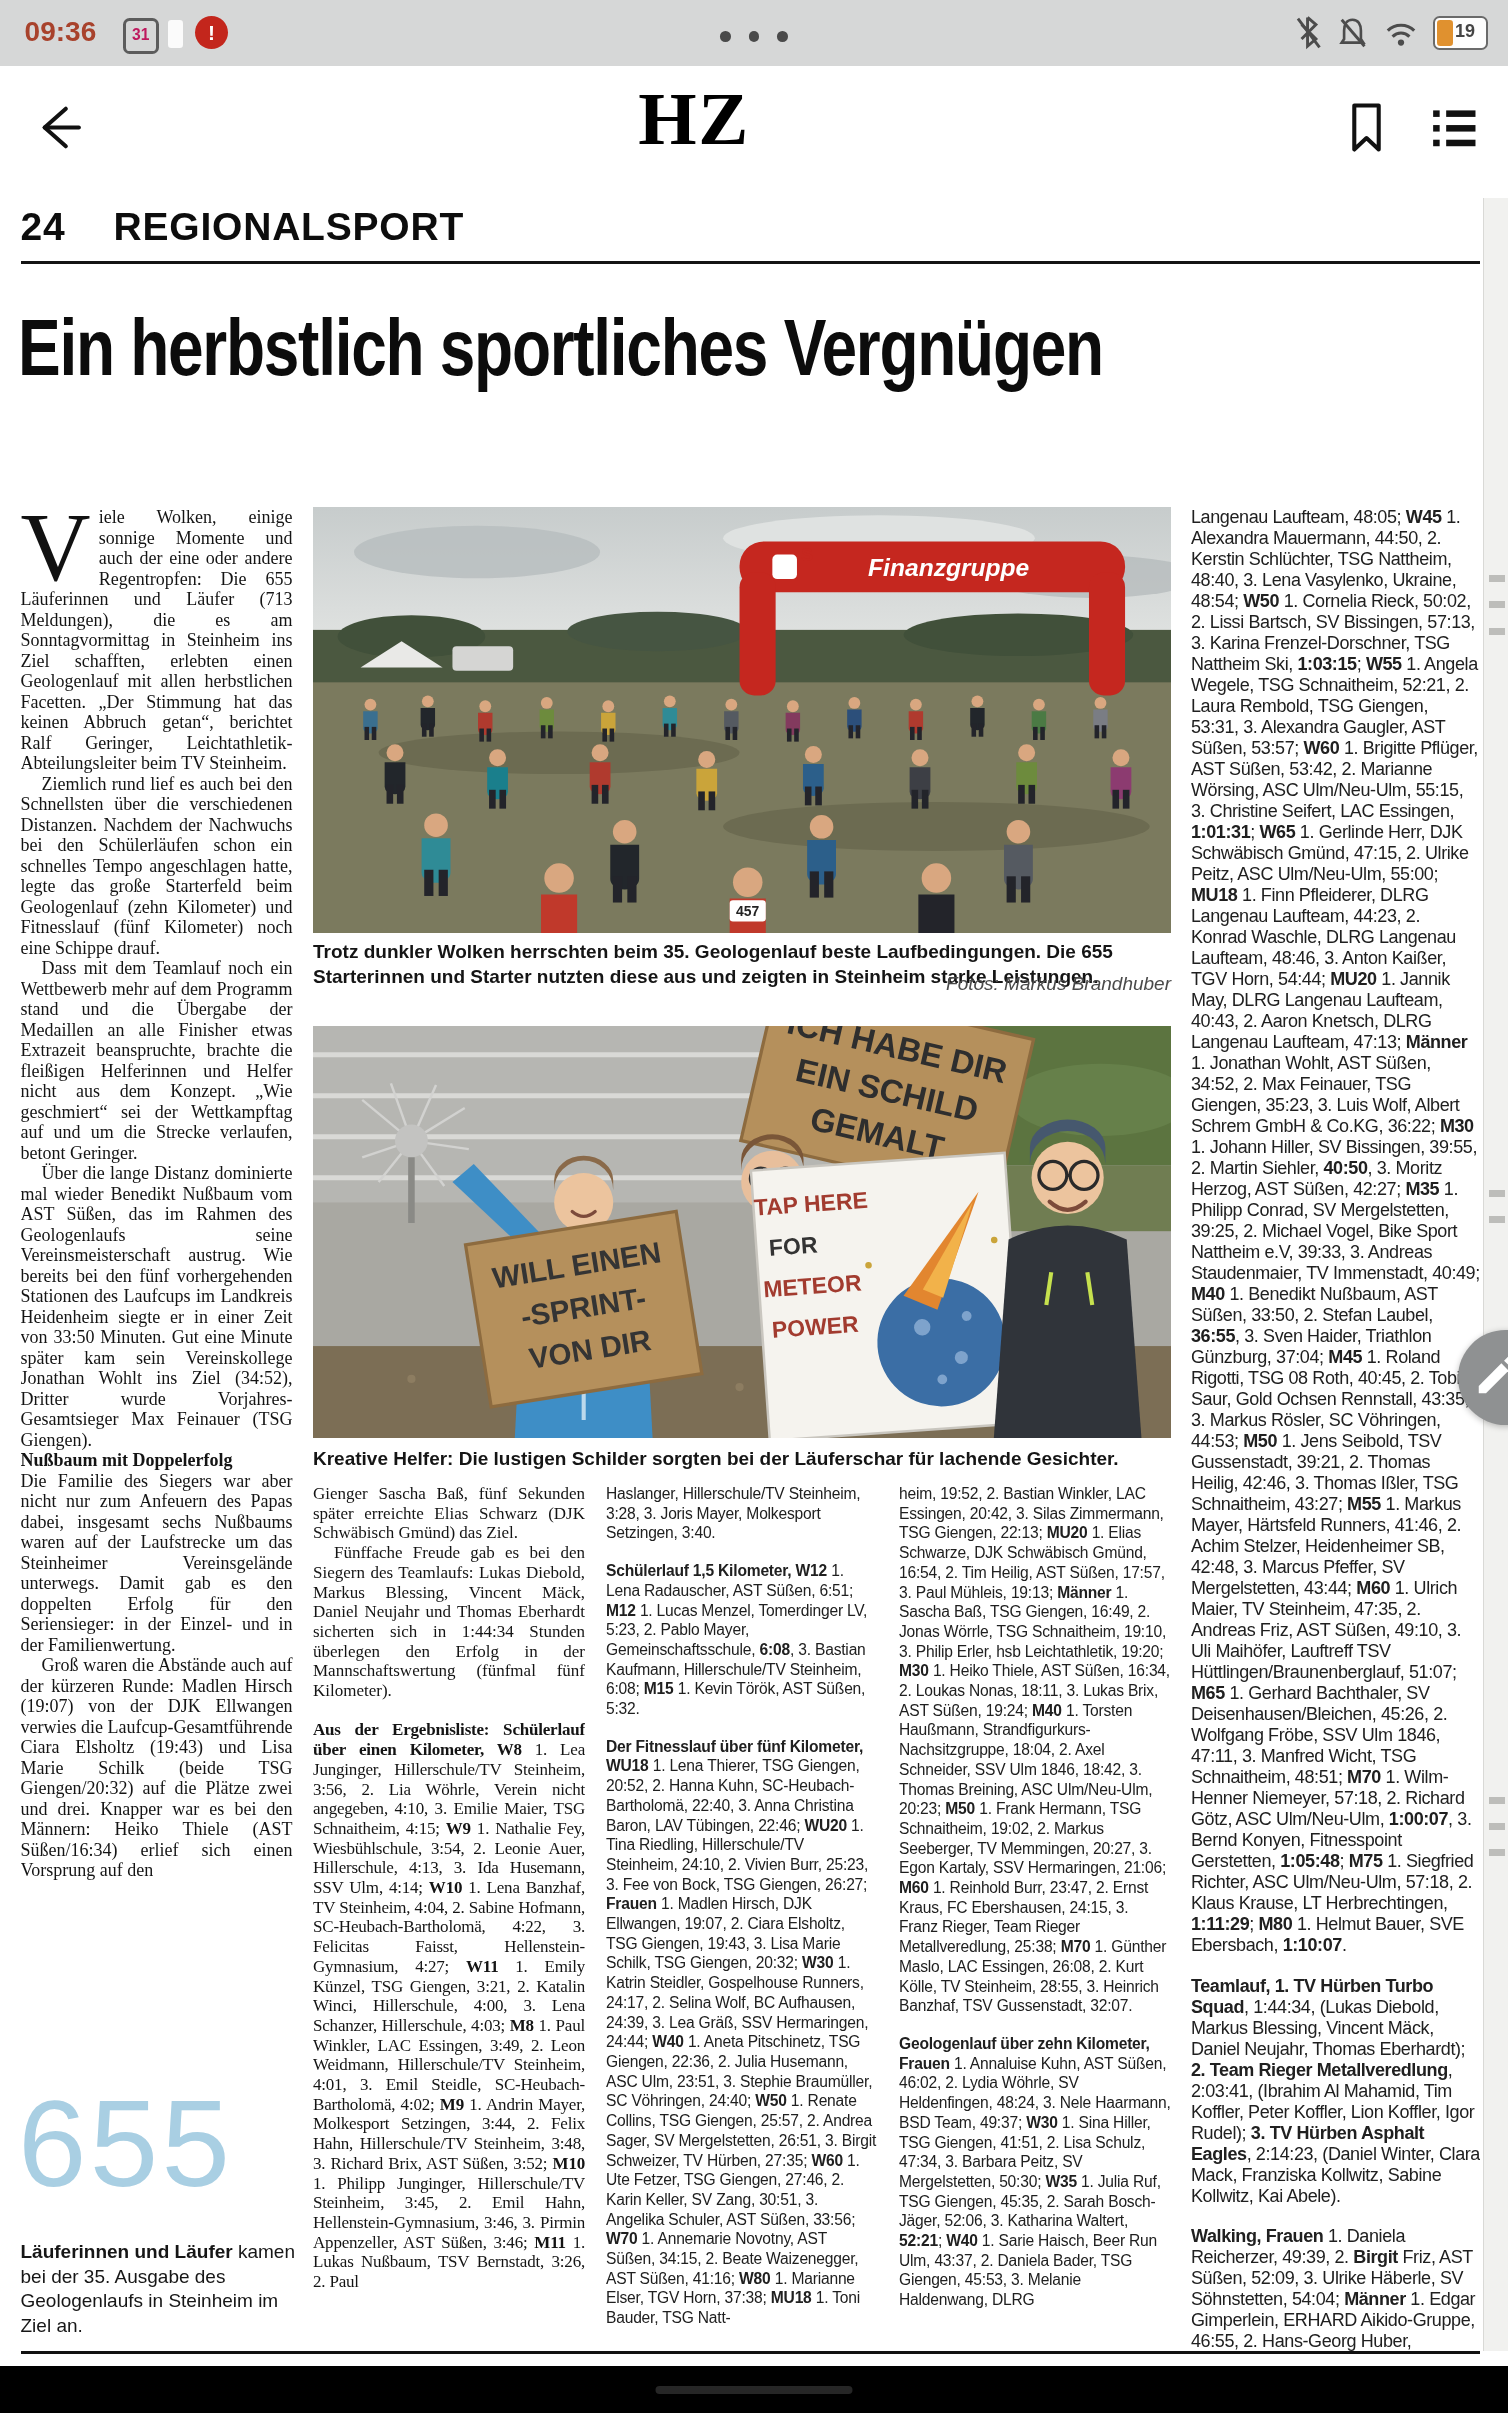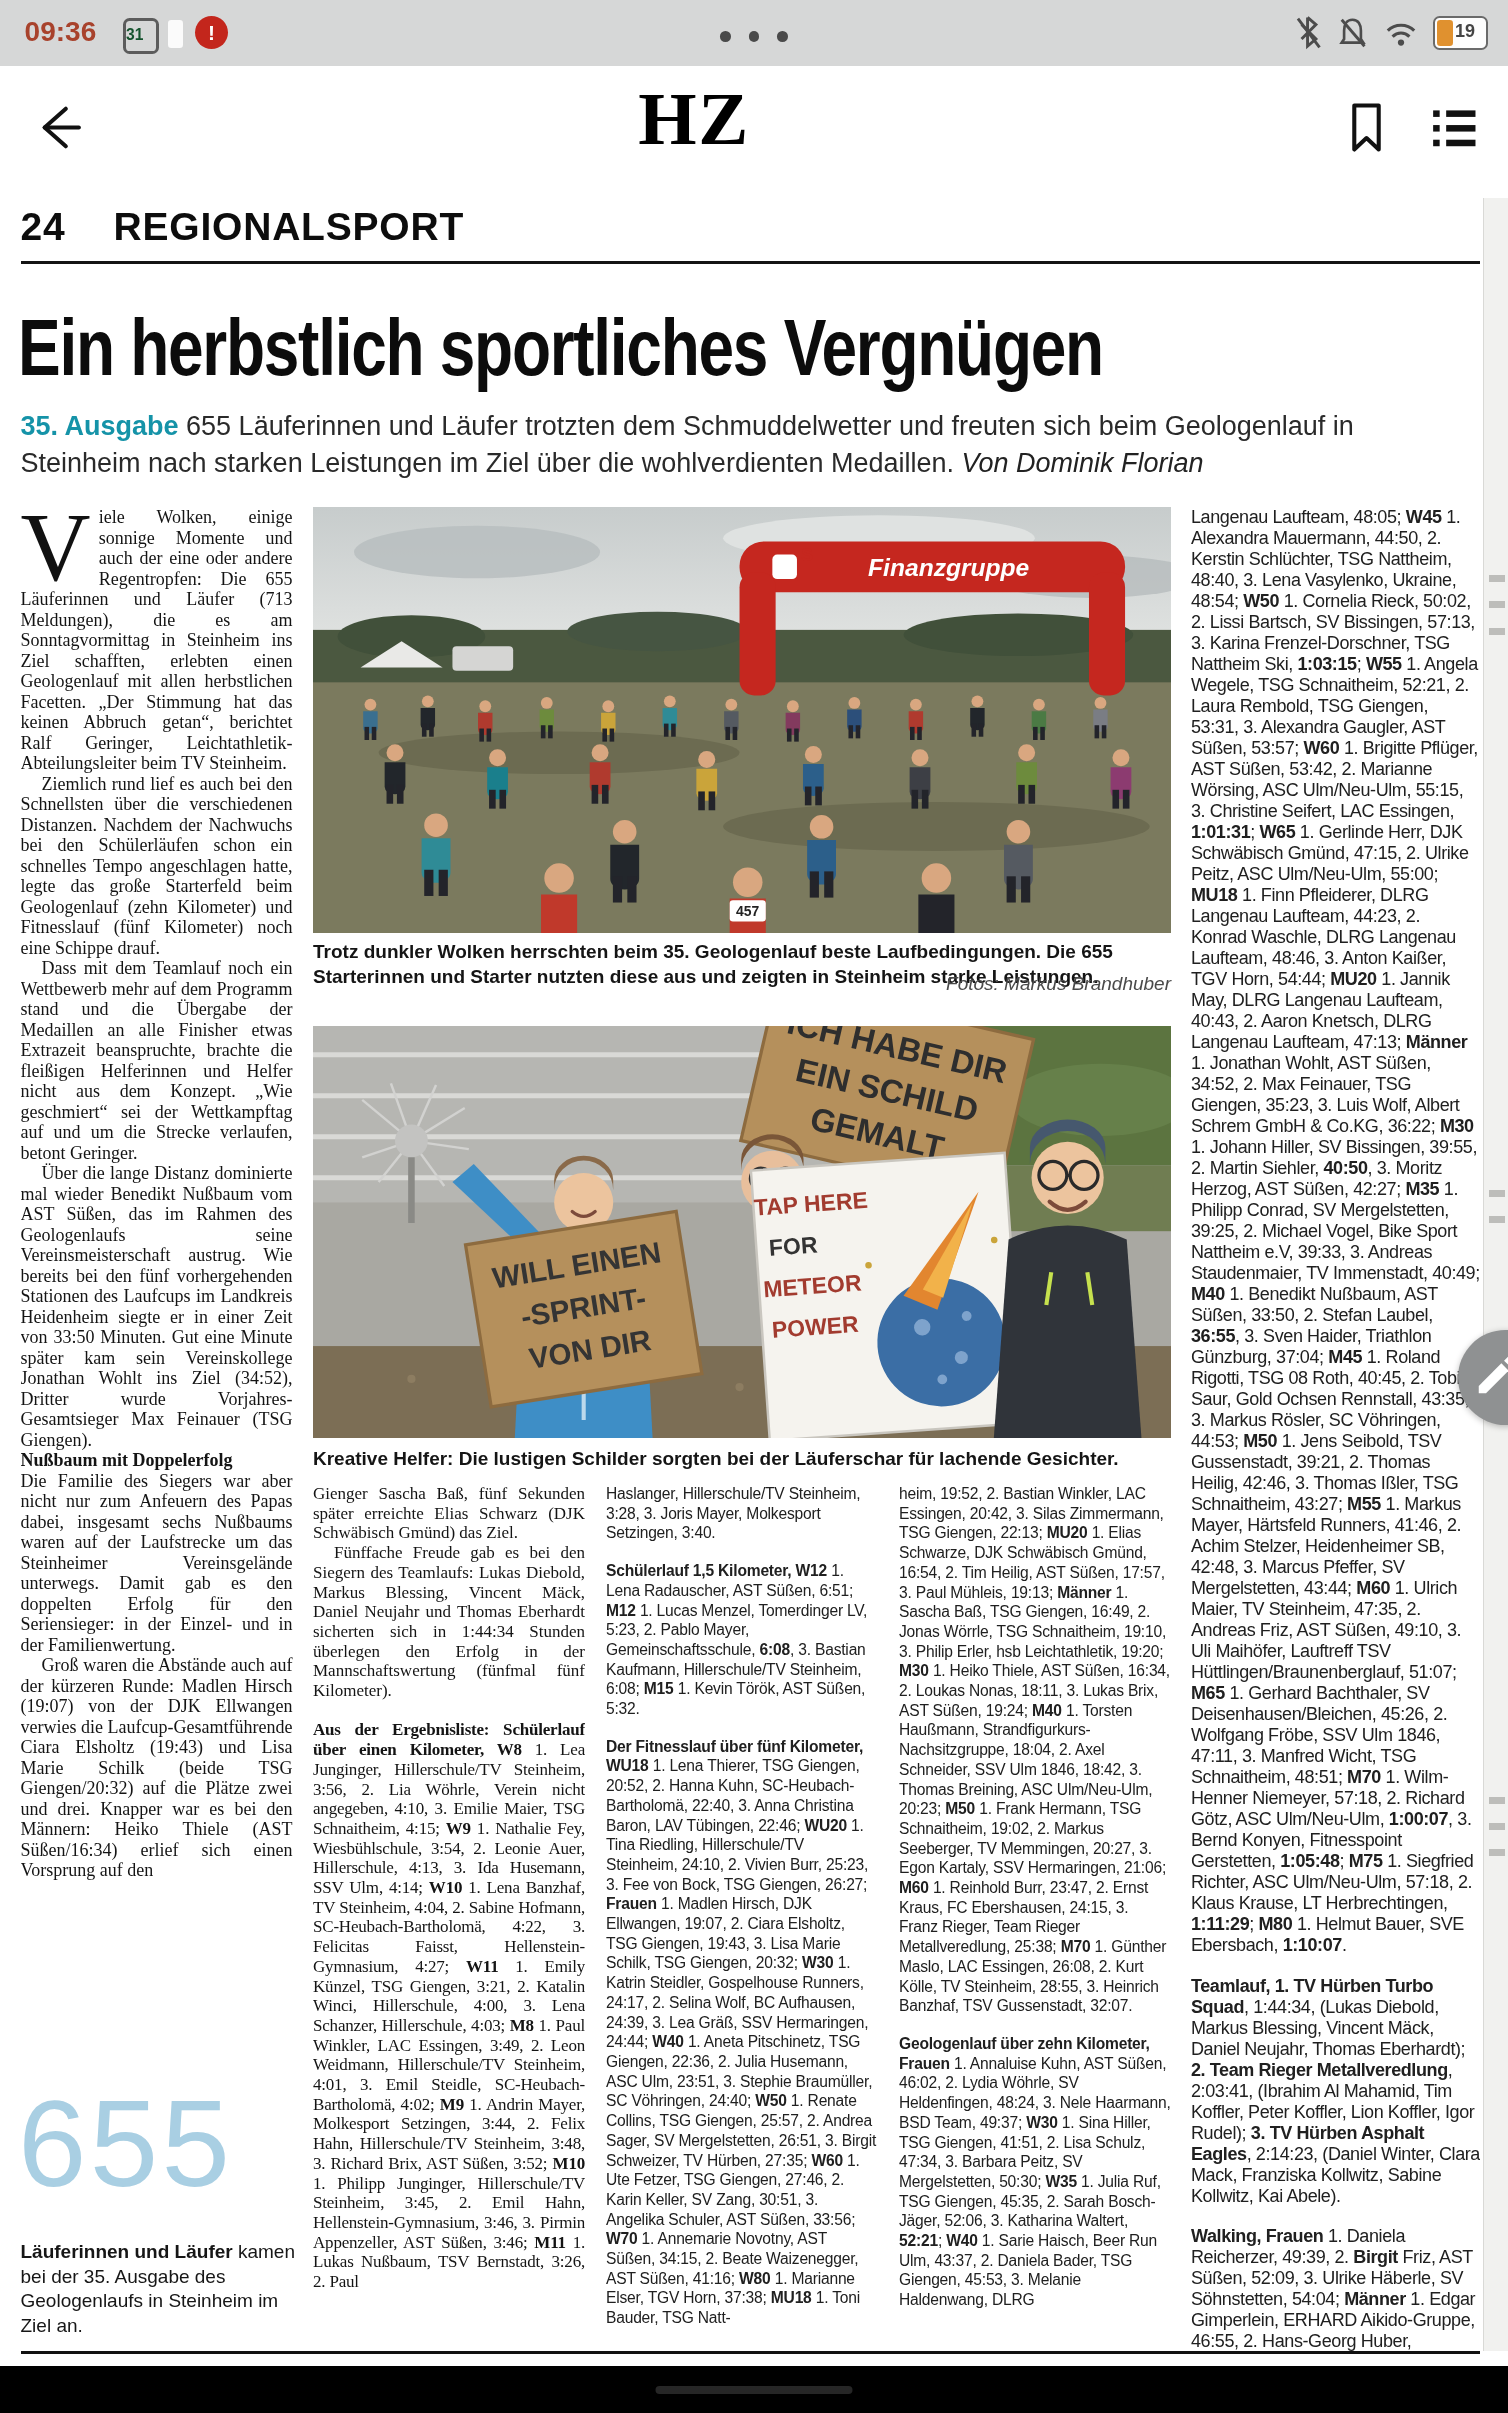--- a/index.html
+++ b/index.html
@@ -2,21 +2,21 @@
 <html lang="de" style="font-size:13px"><head>
 <meta charset="utf-8">
 <style>
   html,body{margin:0;padding:0;background:#fff;}
   .page{position:relative;width:1508px;height:2413px;background:#fff;overflow:hidden;
         font-family:"Liberation Sans",sans-serif;color:#1b1b1b;}
   
   .statusbar{position:absolute;left:0;top:0;width:1508px;height:66px;background:#d6d7d7;}
   .sb-time{position:absolute;left:24.6px;top:16.4px;font-size:28px;font-weight:700;color:#a8422c;}
   .sb-cal{position:absolute;left:123px;top:18px;width:29.5px;height:29.5px;border:3.3px solid #5c5c5c;border-radius:6.6px;
-          font-size:15.6px;font-weight:700;color:#14532d;line-height:28px;}
+          font-size:15.6px;font-weight:700;color:#be185d;text-align:center;line-height:28px;}
   .sb-batt-small{position:absolute;left:168px;top:19.7px;width:14.8px;height:28px;background:#fbfbfb;border-radius:3.3px;}
   .sb-alert{position:absolute;left:195px;top:16.4px;width:33px;height:33px;border-radius:50%;background:#c3261c;
             color:#fff;font-weight:700;font-size:21px;text-align:center;line-height:33px;}
   .sb-dots{position:absolute;left:50%;top:31px;transform:translateX(-50%);display:flex;gap:18px;}
   .sb-dots i{width:10.7px;height:10.7px;border-radius:50%;background:#4a4a4a;display:block;}
   .sb-right{position:absolute;right:19.7px;top:14.8px;display:flex;align-items:center;gap:13px;}
   .sb-batt{position:relative;width:51px;height:29.5px;border:2.5px solid #6a6a6a;border-radius:6.6px;background:#fdfdfd;}
   .sb-batt .fill{position:absolute;left:1.6px;top:1.6px;bottom:1.6px;width:16.4px;background:#e0912f;border-radius:3.3px;}
   .sb-batt .pct{position:absolute;left:19.7px;top:2.5px;font-size:18px;font-weight:700;color:#444;}
   
@@ -121,23 +121,20 @@
     </svg>
   </div>
 
   <div class="kicker">
     <span class="num">24</span><span>REGIONALSPORT</span>
   </div>
   <div class="rule-top"></div>
 
   <div class="headline">Ein herbstlich sportliches Vergnügen</div>
 
-  <div class="standfirst">
-    <span class="tag">35. Ausgabe</span><span> 655 Läuferinnen und Läufer trotzten dem Schmuddelwetter und freuten sich beim Geologenlauf in Steinheim nach starken Leistungen im Ziel über die wohlverdienten Medaillen. </span><span class="byline">Von Dominik Florian</span>
-  </div>
 
   <div class="col serif c1" style="left:20.5px;top:507px;width:272px;height:1600px;">
     <p><span class="dropcap">V</span><span>iele Wolken, einige sonnige Momente und auch der eine oder andere Regentropfen: Die 655 Läuferinnen und Läufer (713 Meldungen), die es am Sonntagvormittag in Steinheim ins Ziel schafften, erlebten einen Geologenlauf mit allen herbstlichen Facetten. „Der Stimmung hat das keinen Abbruch getan“, berichtet Ralf Geringer, Leichtathletik-Abteilungsleiter beim TV Steinheim.</span></p>
     <p class="ind">Ziemlich rund lief es auch bei den Schnellsten über die verschiedenen Distanzen. Nachdem der Nachwuchs bei den Schülerläufen schon ein schnelles Tempo angeschlagen hatte, legte das große Starterfeld beim Geologenlauf (zehn Kilometer) und Fitnesslauf (fünf Kilometer) noch eine Schippe drauf.</p>
     <p class="ind">Dass mit dem Teamlauf noch ein Wettbewerb mehr auf dem Programm stand und die Übergabe der Medaillen an alle Finisher etwas Extrazeit beanspruchte, brachte die fleißigen Helferinnen und Helfer nicht aus dem Konzept. „Wie geschmiert“ sei der Wettkampftag auf und um die Strecke verlaufen, betont Geringer.</p>
     <p class="ind">Über die lange Distanz dominierte mal wieder Benedikt Nußbaum vom AST Süßen, das im Rahmen des Geologenlaufs seine Vereinsmeisterschaft austrug. Wie bereits bei den fünf vorhergehenden Stationen des Laufcups im Landkreis Heidenheim siegte er in einer Zeit von 33:50 Minuten. Gut eine Minute später kam sein Vereinskollege Jonathan Wohlt ins Ziel (34:52), Dritter wurde Vorjahres-Gesamtsieger Max Feinauer (TSG Giengen).</p>
     <p class="subhead">Nußbaum mit Doppelerfolg</p>
     <p>Die Familie des Siegers war aber nicht nur zum Anfeuern des Papas dabei, insgesamt sechs Nußbaums waren auf der Laufstrecke um das Steinheimer Vereinsgelände unterwegs. Damit gab es den doppelten Erfolg für den Seriensieger: in der Einzel- und in der Familienwertung.</p>
     <p class="ind">Groß waren die Abstände auch auf der kürzeren Runde: Madlen Hirsch (19:07) von der DJK Ellwangen verwies die Laufcup-Gesamtführende Ciara Elsholtz (19:43) und Lisa Marie Schilk (beide TSG Giengen/20:32) auf die Plätze zwei und drei. Knapper war es bei den Männern: Heiko Thiele (AST Süßen/16:34) erlief sich einen Vorsprung auf den</p>
   </div>

